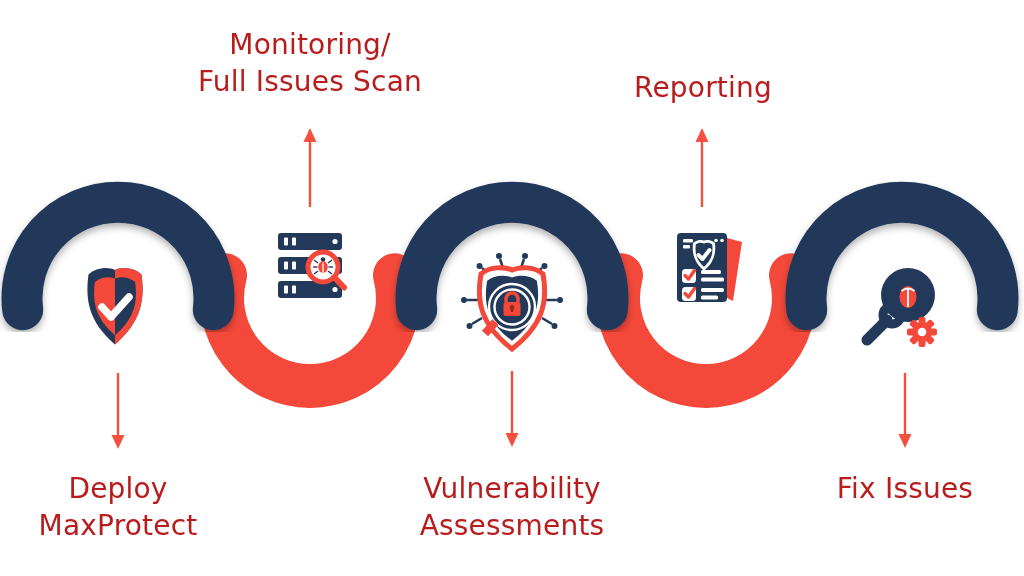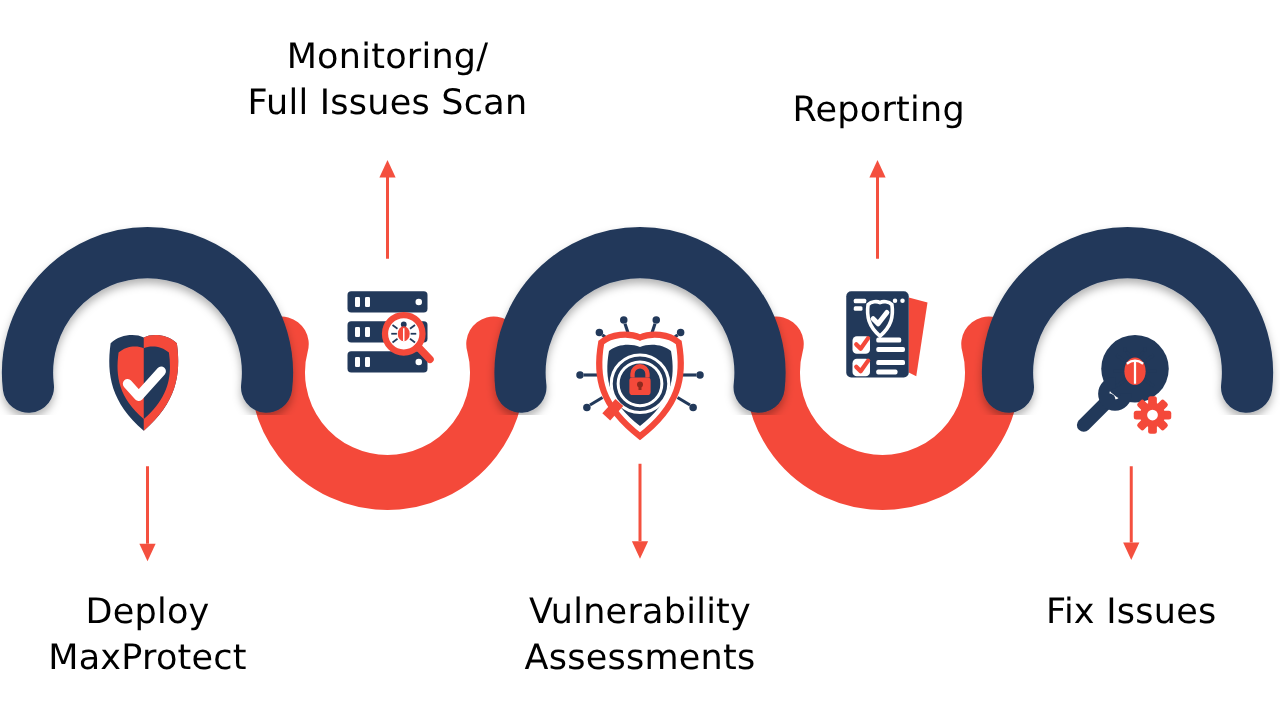--- a/index.html
+++ b/index.html
@@ -13,21 +13,21 @@
   .white{fill:#ffffff;}
   .navy-stroke{stroke:#22395a;fill:none;}
   .red-stroke{stroke:#f4493a;fill:none;}
   .white-stroke{stroke:#ffffff;fill:none;}
   .wave-navy{stroke:#22395a;stroke-width:41;fill:none;stroke-linecap:round;filter:url(#softShadow);}
   .wave-red{stroke:#f4493a;stroke-width:44;fill:none;stroke-linecap:round;}
   .arrow line{stroke:#f4503f;stroke-width:2.4;}
   .arrow polygon{fill:#f4503f;}
   .label{
     position:absolute;width:320px;transform:translateX(-50%);
-    text-align:center;color:#000000;font-size:28px;line-height:1.32;
+    text-align:center;color:#b91c1c;font-size:28px;line-height:1.32;
     font-weight:500;letter-spacing:.2px;
   }
   .label span{display:block;}
 </style>
 </head>
 <body>
 
 <div class="stage">
 
 <svg width="1024" height="576" viewBox="0 0 1024 576">

